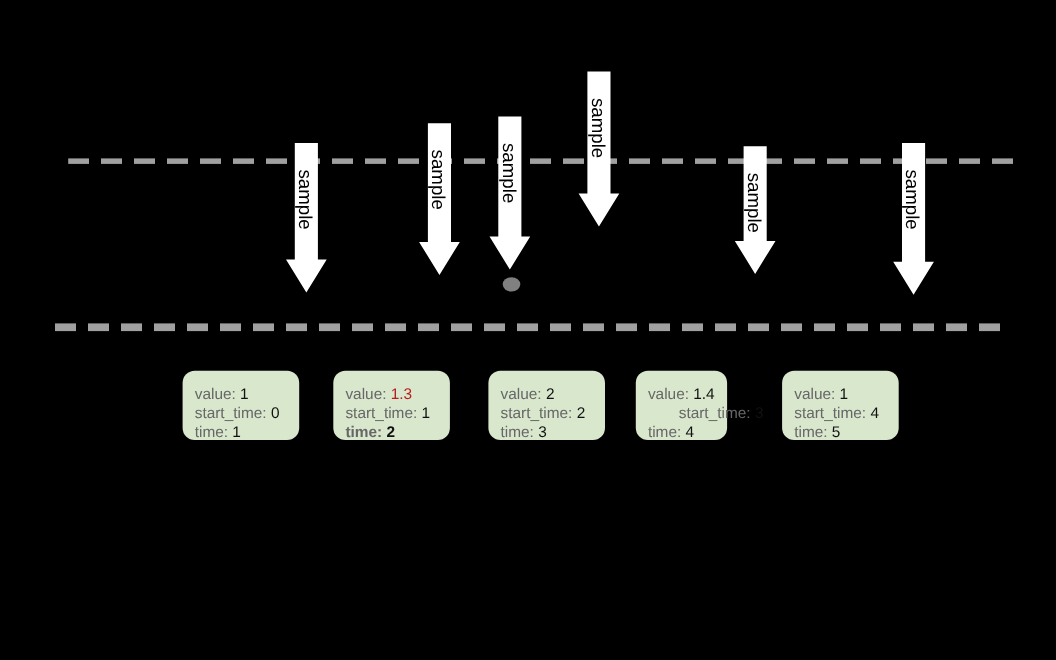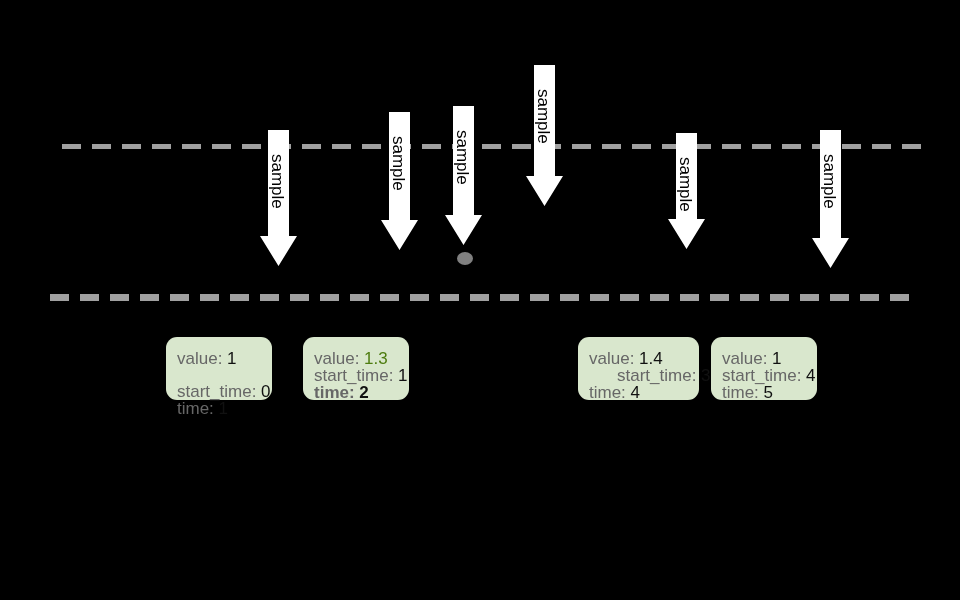--- a/index.html
+++ b/index.html
@@ -73,21 +73,21 @@
 
   
   .event-box {
     position: absolute;
     background: #d9e7cd;
     border-radius: 11px;
     box-sizing: border-box;
     padding: 13px 0 0 11px;
   }
   .event-row {
-    font-size: 17px;
+    font-size: 14px;
     line-height: 17px;
     color: #676767;
     white-space: nowrap;
     font-family: "Liberation Sans", sans-serif;
   }
   .event-row .val {
     color: #111111;
     font-family: "Liberation Sans", sans-serif;
   }
 </style>
@@ -129,29 +129,34 @@
     </div>
     <div class="arrow" style="left: 812px; top: 130px; width: 37px; height: 138px;">
       <svg width="37" height="138" viewBox="0 0 37 138">
         <path d="M 8 0 L 29 0 L 29 108 L 37 108 L 18.5 138 L 0 108 L 8 108 Z" fill="#ffffff"></path>
       </svg>
       <span class="arrow-label" style="left: 26px; top: 24px;">sample</span>
     </div>
     <div class="dot" style="left: 457px; top: 252px; width: 16px; height: 13px; background: rgb(128, 128, 128);"></div>
     <div class="event-box" style="left: 166px; top: 337px; width: 106px; height: 63px; background: rgb(217, 231, 205);">
       <div class="event-row" style="color: rgb(103, 103, 103);"><span class="lab">value: </span><span class="val" style="color: rgb(17, 17, 17);">1</span></div>
-      <div class="event-row" style="color: rgb(103, 103, 103); margin-top: 16px;"><span class="lab">start_time: </span><span class="val" style="color: rgb(17, 17, 17);">0</span></div>
+      <div class="event-row" style="color: rgb(103, 103, 103);"><span class="lab">start_time: </span><span class="val" style="color: rgb(17, 17, 17);">0</span></div>
       <div class="event-row" style="color: rgb(103, 103, 103);"><span class="lab">time: </span><span class="val" style="color: rgb(17, 17, 17);">1</span></div>
     </div>
     <div class="event-box" style="left: 303px; top: 337px; width: 106px; height: 63px; background: rgb(217, 231, 205);">
-      <div class="event-row" style="color: rgb(103, 103, 103);"><span class="lab">value: </span><span class="val" style="color: #4d7c0f;">1.3</span></div>
+      <div class="event-row" style="color: rgb(103, 103, 103);"><span class="lab">value: </span><span class="val" style="color: #b91c1c;">1.3</span></div>
       <div class="event-row" style="color: rgb(103, 103, 103);"><span class="lab">start_time: </span><span class="val" style="color: rgb(17, 17, 17);">1</span></div>
       <div class="event-row" style="color: rgb(103, 103, 103); font-weight: bold;"><span class="lab">time: </span><span class="val" style="color: rgb(17, 17, 17);">2</span></div>
     </div>
-    <div class="event-box" style="left: 578px; top: 337px; width: 121px; height: 63px; background: rgb(217, 231, 205);">
+    <div class="event-box" style="left: 444px; top: 337px; width: 106px; height: 63px; background: rgb(217, 231, 205);">
+      <div class="event-row" style="color: rgb(103, 103, 103);"><span class="lab">value: </span><span class="val" style="color: rgb(17, 17, 17);">2</span></div>
+      <div class="event-row" style="color: rgb(103, 103, 103);"><span class="lab">start_time: </span><span class="val" style="color: rgb(17, 17, 17);">2</span></div>
+      <div class="event-row" style="color: rgb(103, 103, 103);"><span class="lab">time: </span><span class="val" style="color: rgb(17, 17, 17);">3</span></div>
+    </div>
+    <div class="event-box" style="left: 578px; top: 337px; width: 83px; height: 63px; background: rgb(217, 231, 205);">
       <div class="event-row" style="color: rgb(103, 103, 103);"><span class="lab">value: </span><span class="val" style="color: rgb(17, 17, 17);">1.4</span></div>
       <div class="event-row" style="color: rgb(103, 103, 103); margin-left: 28px;"><span class="lab">start_time: </span><span class="val" style="color: rgb(17, 17, 17);">3</span></div>
       <div class="event-row" style="color: rgb(103, 103, 103);"><span class="lab">time: </span><span class="val" style="color: rgb(17, 17, 17);">4</span></div>
     </div>
     <div class="event-box" style="left: 711px; top: 337px; width: 106px; height: 63px; background: rgb(217, 231, 205);">
       <div class="event-row" style="color: rgb(103, 103, 103);"><span class="lab">value: </span><span class="val" style="color: rgb(17, 17, 17);">1</span></div>
       <div class="event-row" style="color: rgb(103, 103, 103);"><span class="lab">start_time: </span><span class="val" style="color: rgb(17, 17, 17);">4</span></div>
       <div class="event-row" style="color: rgb(103, 103, 103);"><span class="lab">time: </span><span class="val" style="color: rgb(17, 17, 17);">5</span></div>
     </div>
   </div>

